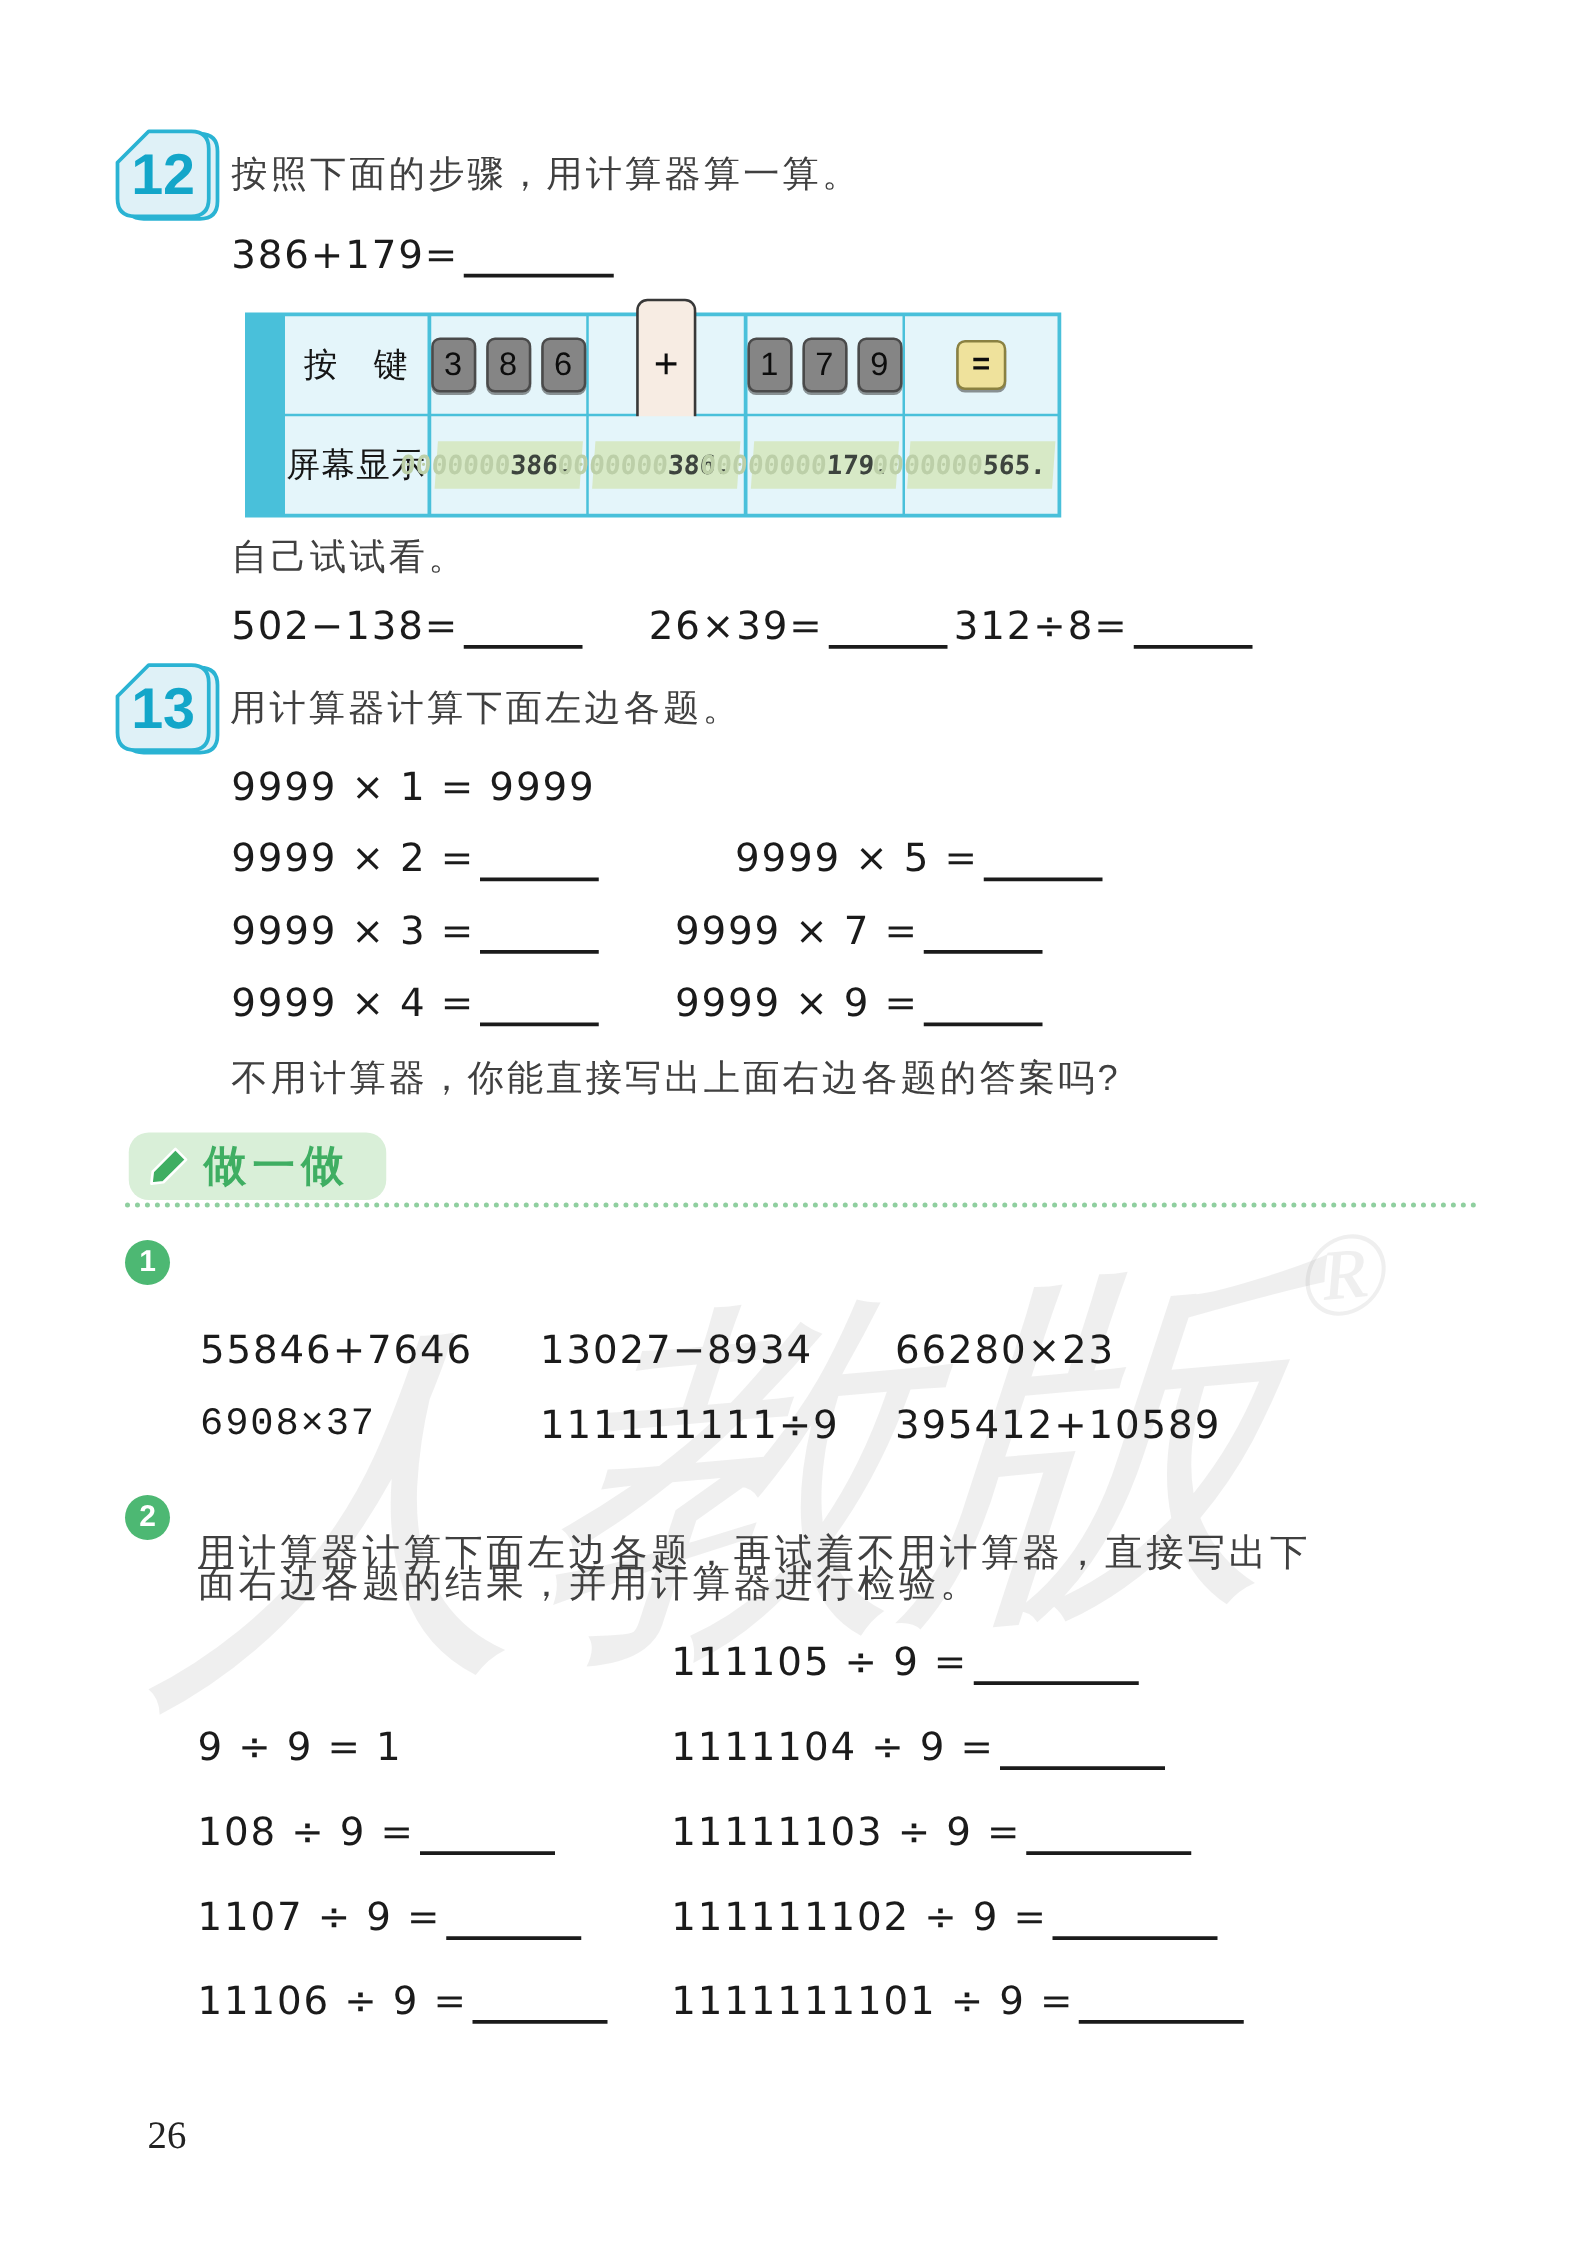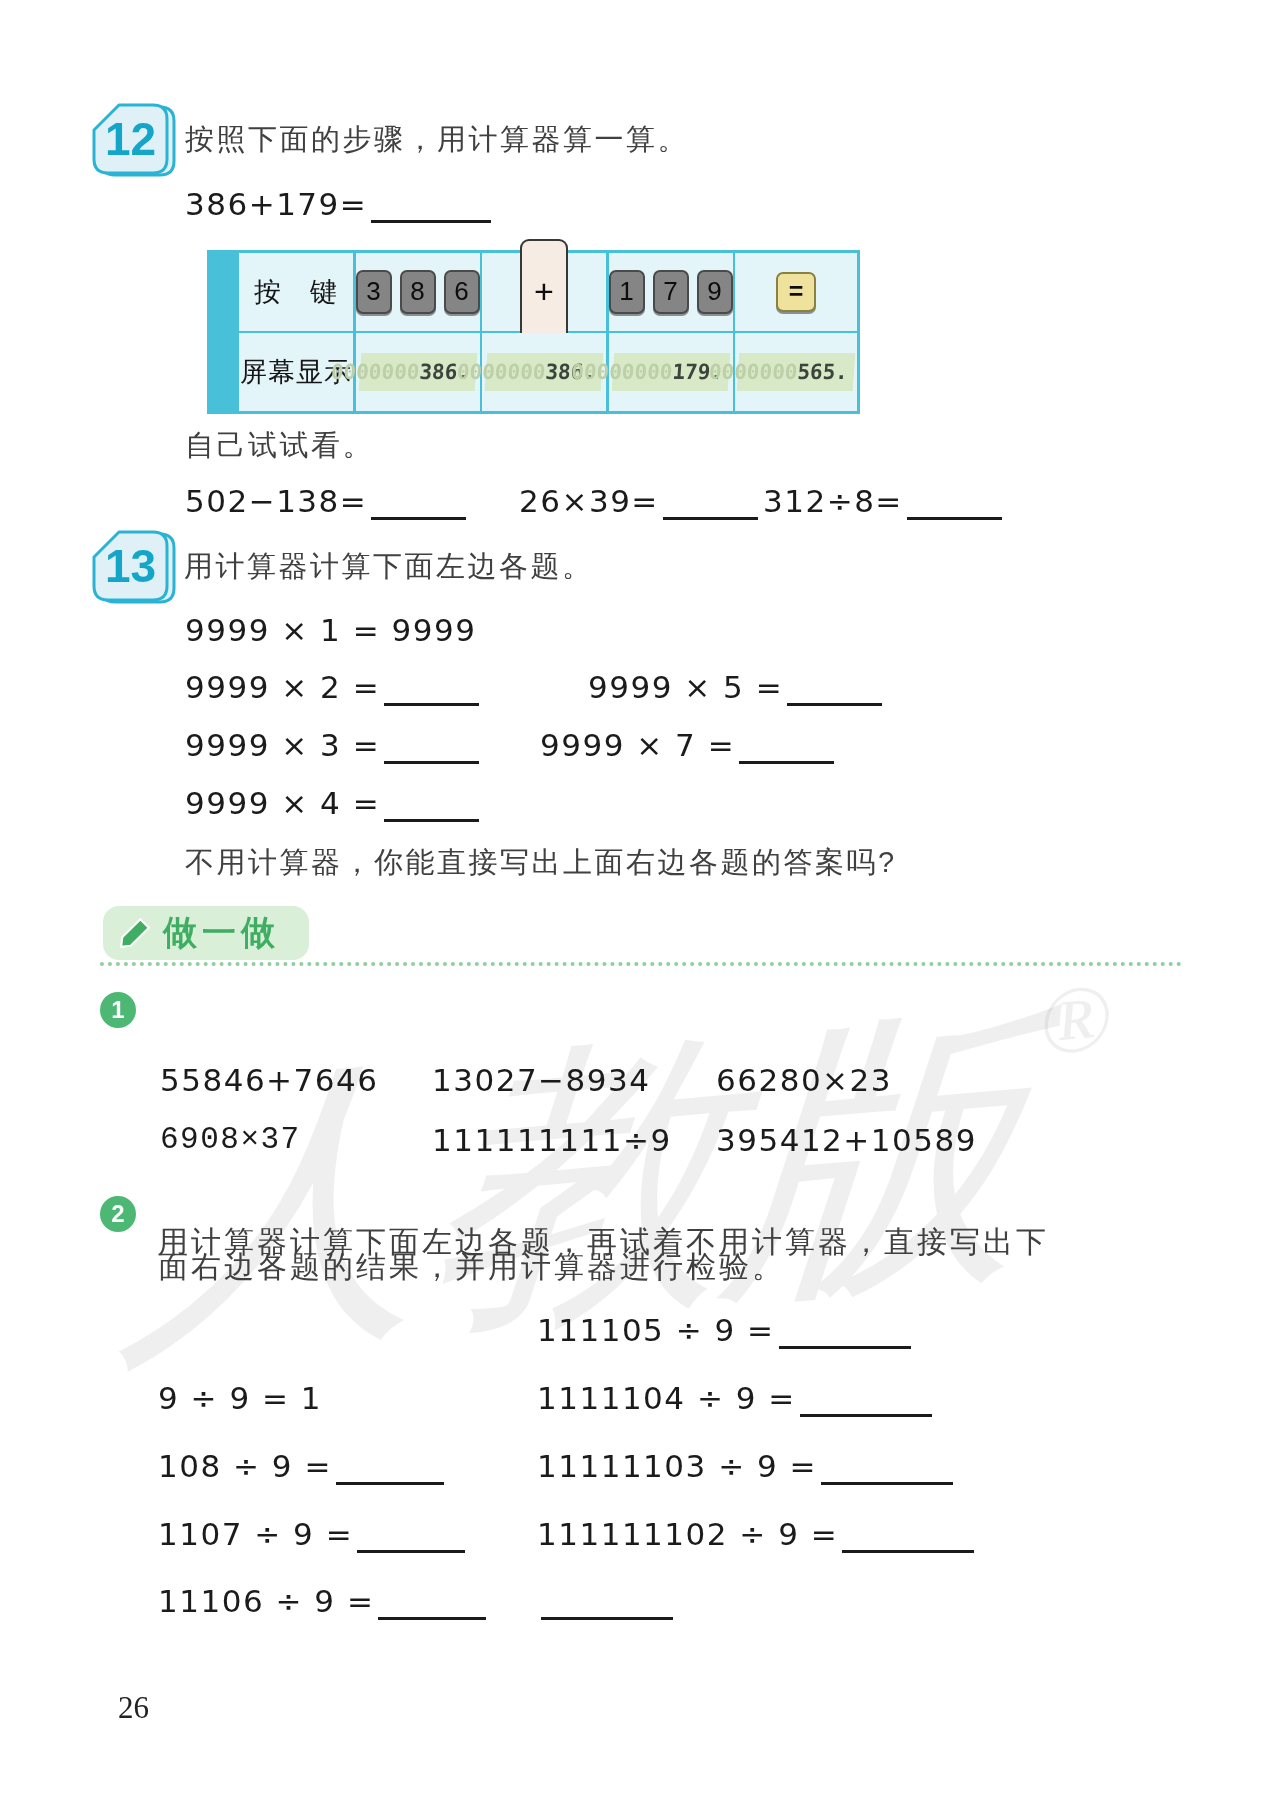--- a/index.html
+++ b/index.html
@@ -59,21 +59,21 @@
   <div class="abs badge" style="left:90px;top:101px;">
     <svg width="88" height="80" viewBox="0 0 88 80">
       <path d="M29 4 H63 Q77 4 77 18 V58 Q77 72 63 72 H18 Q4 72 4 58 V29 Z" transform="translate(7,2)" fill="#dff1f7" stroke="#2ab3d3" stroke-width="3" stroke-linejoin="round"></path>
       <path d="M29 4 H63 Q77 4 77 18 V58 Q77 72 63 72 H18 Q4 72 4 58 V29 Z" fill="#dff1f7" stroke="#2ab3d3" stroke-width="3" stroke-linejoin="round"></path>
     </svg>
     <span class="badge-num">12</span>
   </div>
   <div class="abs zh" style="left:185px;top:120px;">按照下面的步骤，用计算器算一算。</div>
   <div class="abs eq" style="left:185px;top:186px;"><span>386+179=</span><span class="bl w120"></span></div>
 
-  <div class="abs ctable" style="left:207px;top:250px;padding-left:32px;">
+  <div class="abs ctable" style="left:196px;top:250px;padding-left:32px;">
     <div class="cell lab">按　键</div>
     <div class="cell keys">
       <span class="key">3</span>
       <span class="key">8</span>
       <span class="key">6</span>
     </div>
     <div class="cell">
       <span class="key plus">+</span>
     </div>
     <div class="cell keys">
@@ -123,20 +123,21 @@
     </svg>
     <span class="badge-num">13</span>
   </div>
   <div class="abs zh" style="left:184px;top:547px;">用计算器计算下面左边各题。</div>
   <div class="abs eq" style="left:185px;top:612px;">9999 × 1 = 9999</div>
   <div class="abs eq" style="left:185px;top:669px;"><span>9999 × 2 =</span><span class="bl w95"></span></div>
   <div class="abs eq" style="left:540px;top:669px;margin-left:48px;"><span>9999 × 5 =</span><span class="bl w95"></span></div>
   <div class="abs eq" style="left:185px;top:727px;"><span>9999 × 3 =</span><span class="bl w95"></span></div>
   <div class="abs eq" style="left:540px;top:727px;"><span>9999 × 7 =</span><span class="bl w95"></span></div>
   <div class="abs eq" style="left:185px;top:785px;"><span>9999 × 4 =</span><span class="bl w95"></span></div>
+  <div class="abs eq" style="left:540px;top:785px;"><span>9999 × 9 =</span><span class="bl w95"></span></div>
   <div class="abs zh" style="left:185px;top:843px;">不用计算器，你能直接写出上面右边各题的答案吗?</div>
 
   <div class="abs zheader" style="left:103px;top:906px;">
     <svg width="32" height="32" viewBox="0 0 30 30">
       <path d="M20 2 L28 10 L11 27 L2 28 L3 19 Z" fill="#3fae62" stroke="#ffffff" stroke-width="2" stroke-linejoin="round"></path>
     </svg>
     <span class="ztitle">做一做</span>
   </div>
   <div class="abs dotline" style="left:100px;top:962px;width:1082px;"></div>
 
@@ -153,16 +154,16 @@
   <div class="abs zh zh30" style="left:158px;top:1247px;">面右边各题的结果，并用计算器进行检验。</div>
 
   <div class="abs eq" style="left:537px;top:1312px;"><span>111105 ÷ 9 =</span><span class="bl w132"></span></div>
   <div class="abs eq" style="left:158px;top:1380px;">9 ÷ 9 = 1</div>
   <div class="abs eq" style="left:537px;top:1380px;"><span>1111104 ÷ 9 =</span><span class="bl w132"></span></div>
   <div class="abs eq" style="left:158px;top:1448px;"><span>108 ÷ 9 =</span><span class="bl w108"></span></div>
   <div class="abs eq" style="left:537px;top:1448px;"><span>11111103 ÷ 9 =</span><span class="bl w132"></span></div>
   <div class="abs eq" style="left:158px;top:1516px;"><span>1107 ÷ 9 =</span><span class="bl w108"></span></div>
   <div class="abs eq" style="left:537px;top:1516px;"><span>111111102 ÷ 9 =</span><span class="bl w132"></span></div>
   <div class="abs eq" style="left:158px;top:1583px;"><span>11106 ÷ 9 =</span><span class="bl w108"></span></div>
-  <div class="abs eq" style="left:537px;top:1583px;"><span class="bl w132"></span></div>
+  <div class="abs eq" style="left:537px;top:1583px;"><span>1111111101 ÷ 9 =</span><span class="bl w132"></span></div>
 
   <div class="abs pagenum" style="left:118px;top:1690px;">26</div>
 </div>
 
 </body></html>

